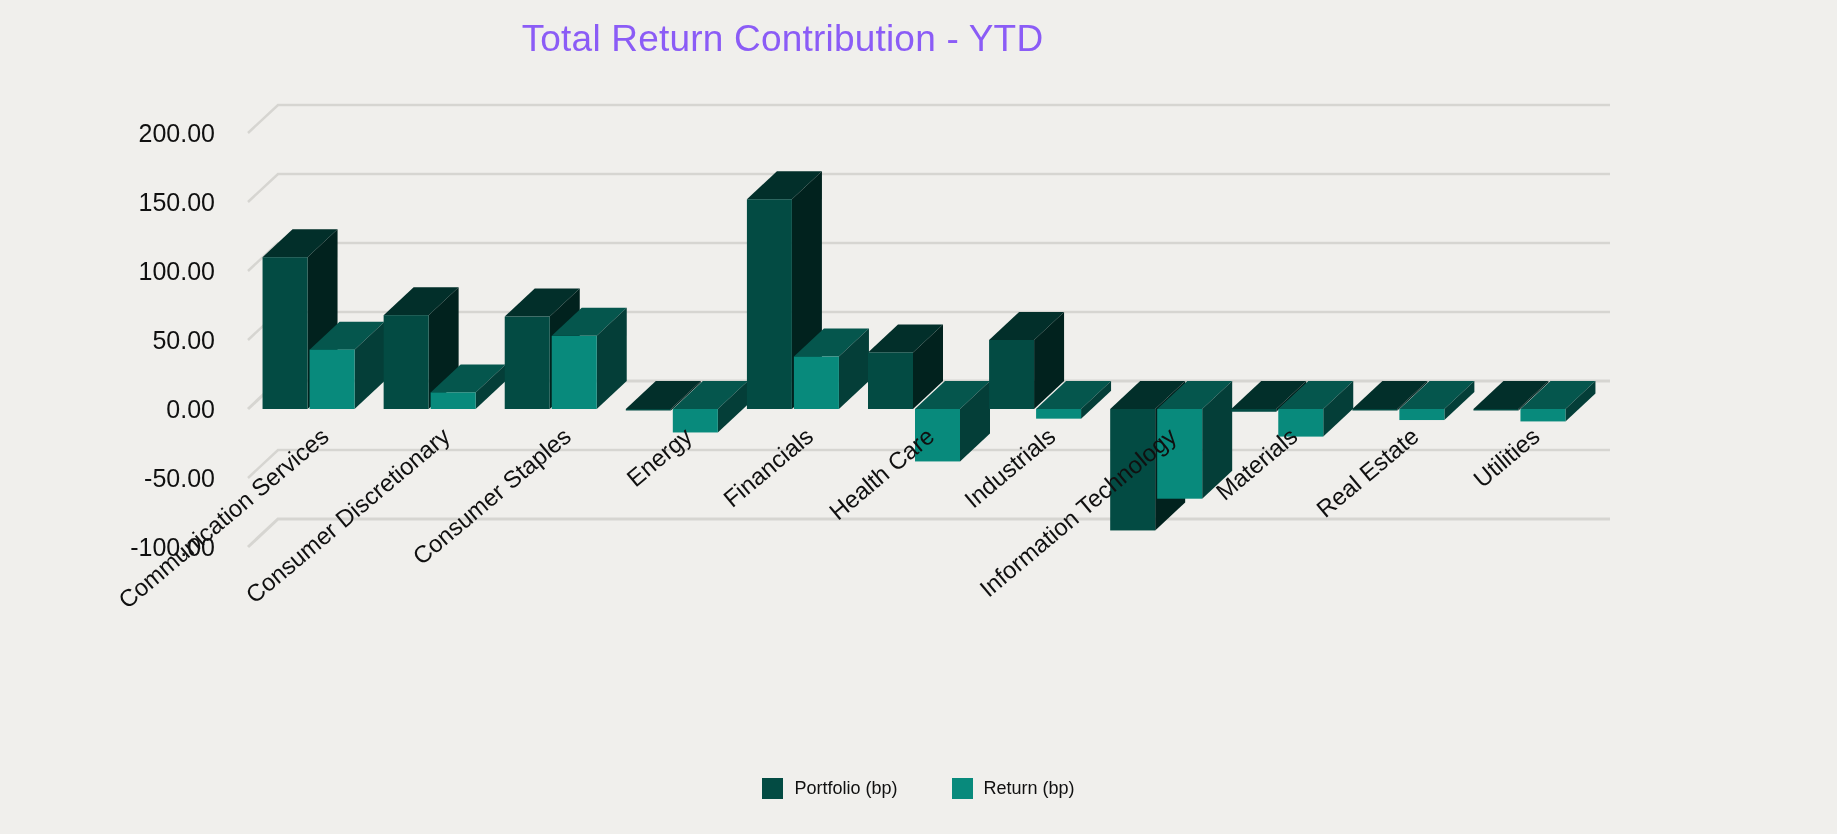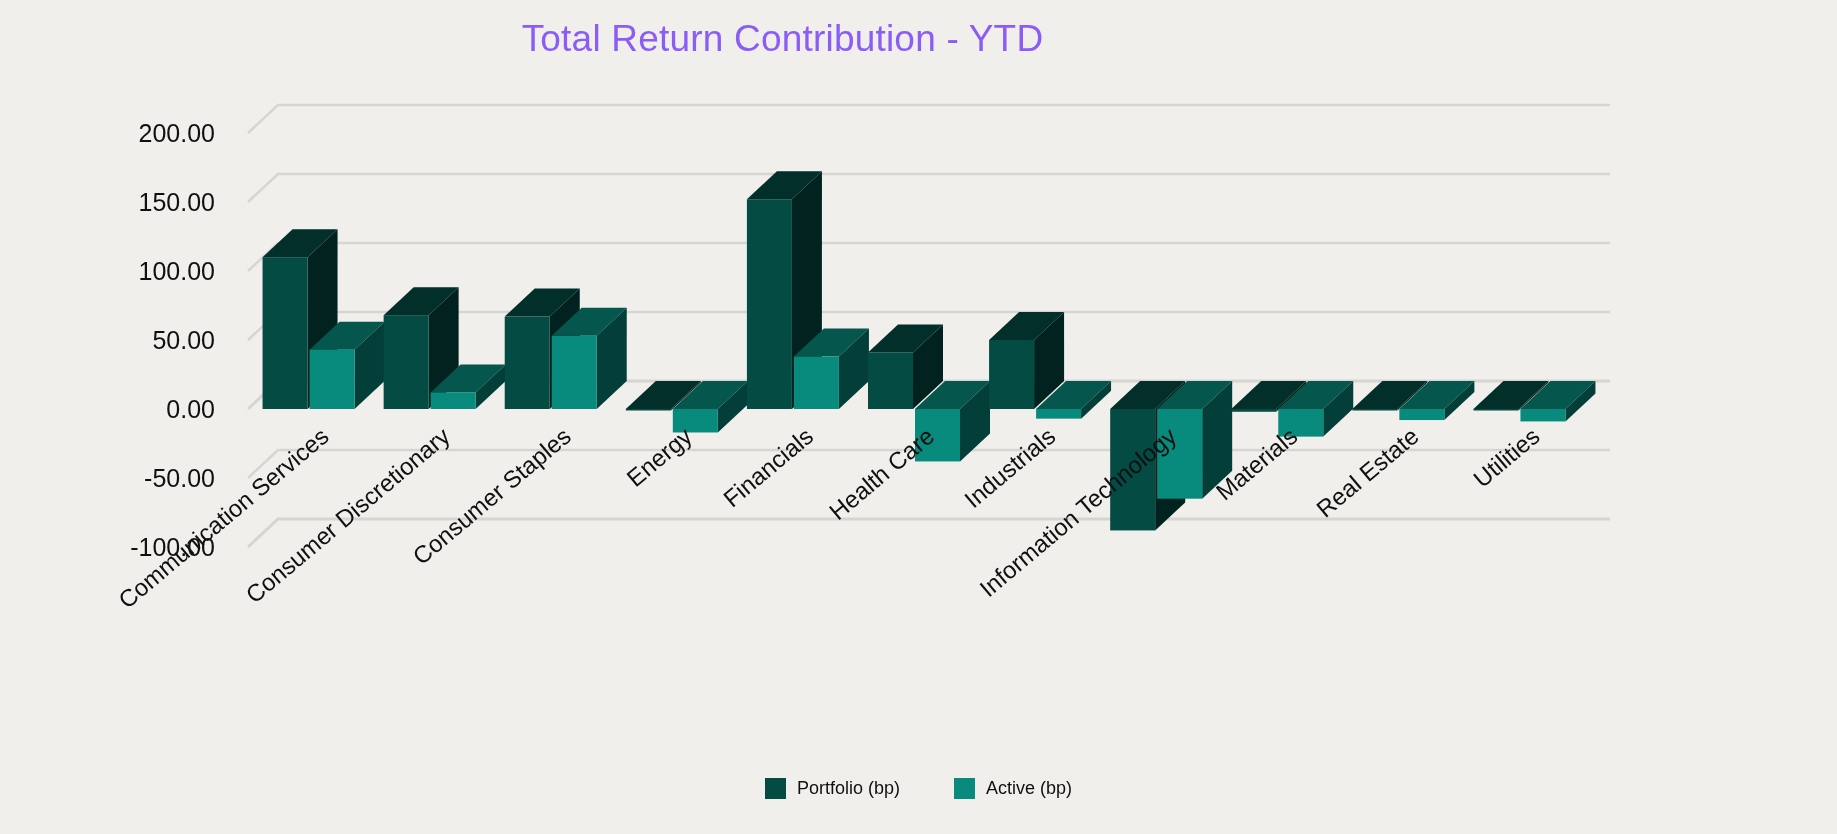--- a/index.html
+++ b/index.html
@@ -226,17 +226,17 @@
       </g>
   </svg>
 
   <div id="legend">
       <div class="legend-entry">
         <span class="legend-swatch" style="background: rgb(3, 75, 67);"></span>
         <span class="legend-text">Portfolio (bp)</span>
       </div>
       <div class="legend-entry">
         <span class="legend-swatch" style="background: rgb(8, 138, 124);"></span>
-        <span class="legend-text">Active (bp)</span>
+        <span class="legend-text">Return (bp)</span>
       </div>
     </div>
 
 </div>
 
 </body></html>

